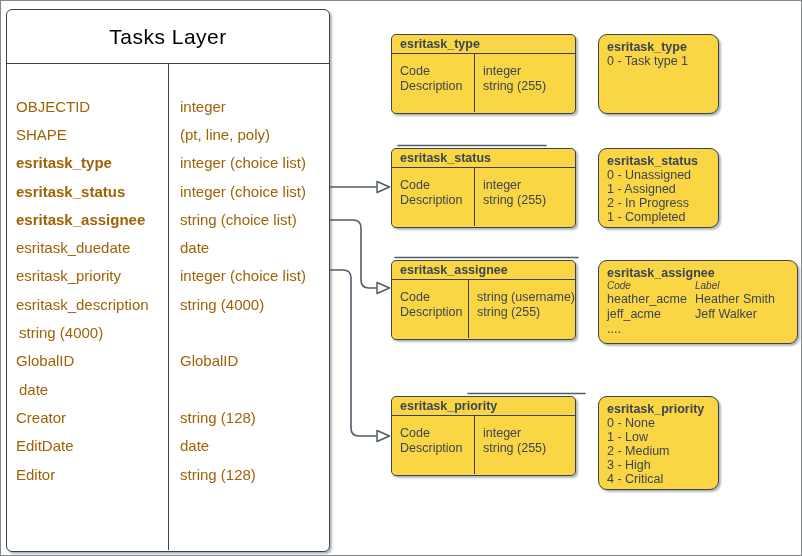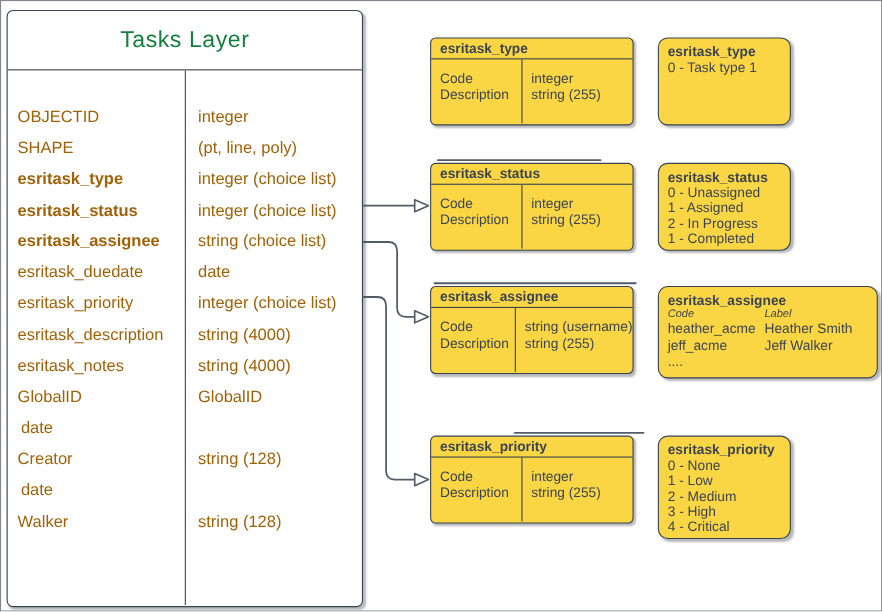--- a/index.html
+++ b/index.html
@@ -18,21 +18,21 @@
     background:var(--left-fill,#ffffff);
     border:1.6px solid var(--box-border,#39434f);
     border-radius:6px;
     box-shadow:2px 2px 2px rgba(90,95,105,.45);
     box-sizing:border-box;
   }
   .tl-title{
     height:53px;line-height:53px;text-align:center;
     font-size:21px;letter-spacing:.5px;
     border-bottom:1.4px solid var(--box-border,#39434f);
-    color:#15803d;
+    color:#000000;
   }
   .tl-body{position:relative;height:486px;box-sizing:border-box;padding-top:28px;}
   .tl-divider{position:absolute;left:161px;top:0;bottom:0;width:1.3px;background:var(--box-border,#39434f);}
   .tl-row{display:flex;height:28.3px;align-items:center;font-size:15px;color:#a16207;}
   .tl-row.bold .tl-name{font-weight:bold;}
   .tl-name{width:161px;box-sizing:border-box;padding-left:9px;white-space:nowrap;}
   .tl-type{padding-left:12px;white-space:nowrap;}
   
   .mid-box{
     position:absolute;left:390px;width:185px;height:80px;
@@ -109,39 +109,39 @@
         </div>
         <div class="tl-row">
           <div class="tl-name">esritask_priority</div>
           <div class="tl-type">integer (choice list)</div>
         </div>
         <div class="tl-row">
           <div class="tl-name">esritask_description</div>
           <div class="tl-type">string (4000)</div>
         </div>
         <div class="tl-row">
-          <div class="tl-name">esritask_notes</div>
           <div class="tl-type">string (4000)</div>
         </div>
         <div class="tl-row">
           <div class="tl-name">GlobalID</div>
           <div class="tl-type">GlobalID</div>
         </div>
         <div class="tl-row">
           <div class="tl-type">date</div>
         </div>
         <div class="tl-row">
           <div class="tl-name">Creator</div>
           <div class="tl-type">string (128)</div>
         </div>
         <div class="tl-row">
+          <div class="tl-name">EditDate</div>
           <div class="tl-type">date</div>
         </div>
         <div class="tl-row">
-          <div class="tl-name">Walker</div>
+          <div class="tl-name">Editor</div>
           <div class="tl-type">string (128)</div>
         </div>
       </div>
   </div>
 
   <div class="mid-box" style="top:33px">
     <div class="mid-header">esritask_type</div>
     <div class="mid-body">
       <div class="mid-col fields">
         <div>Code</div>

